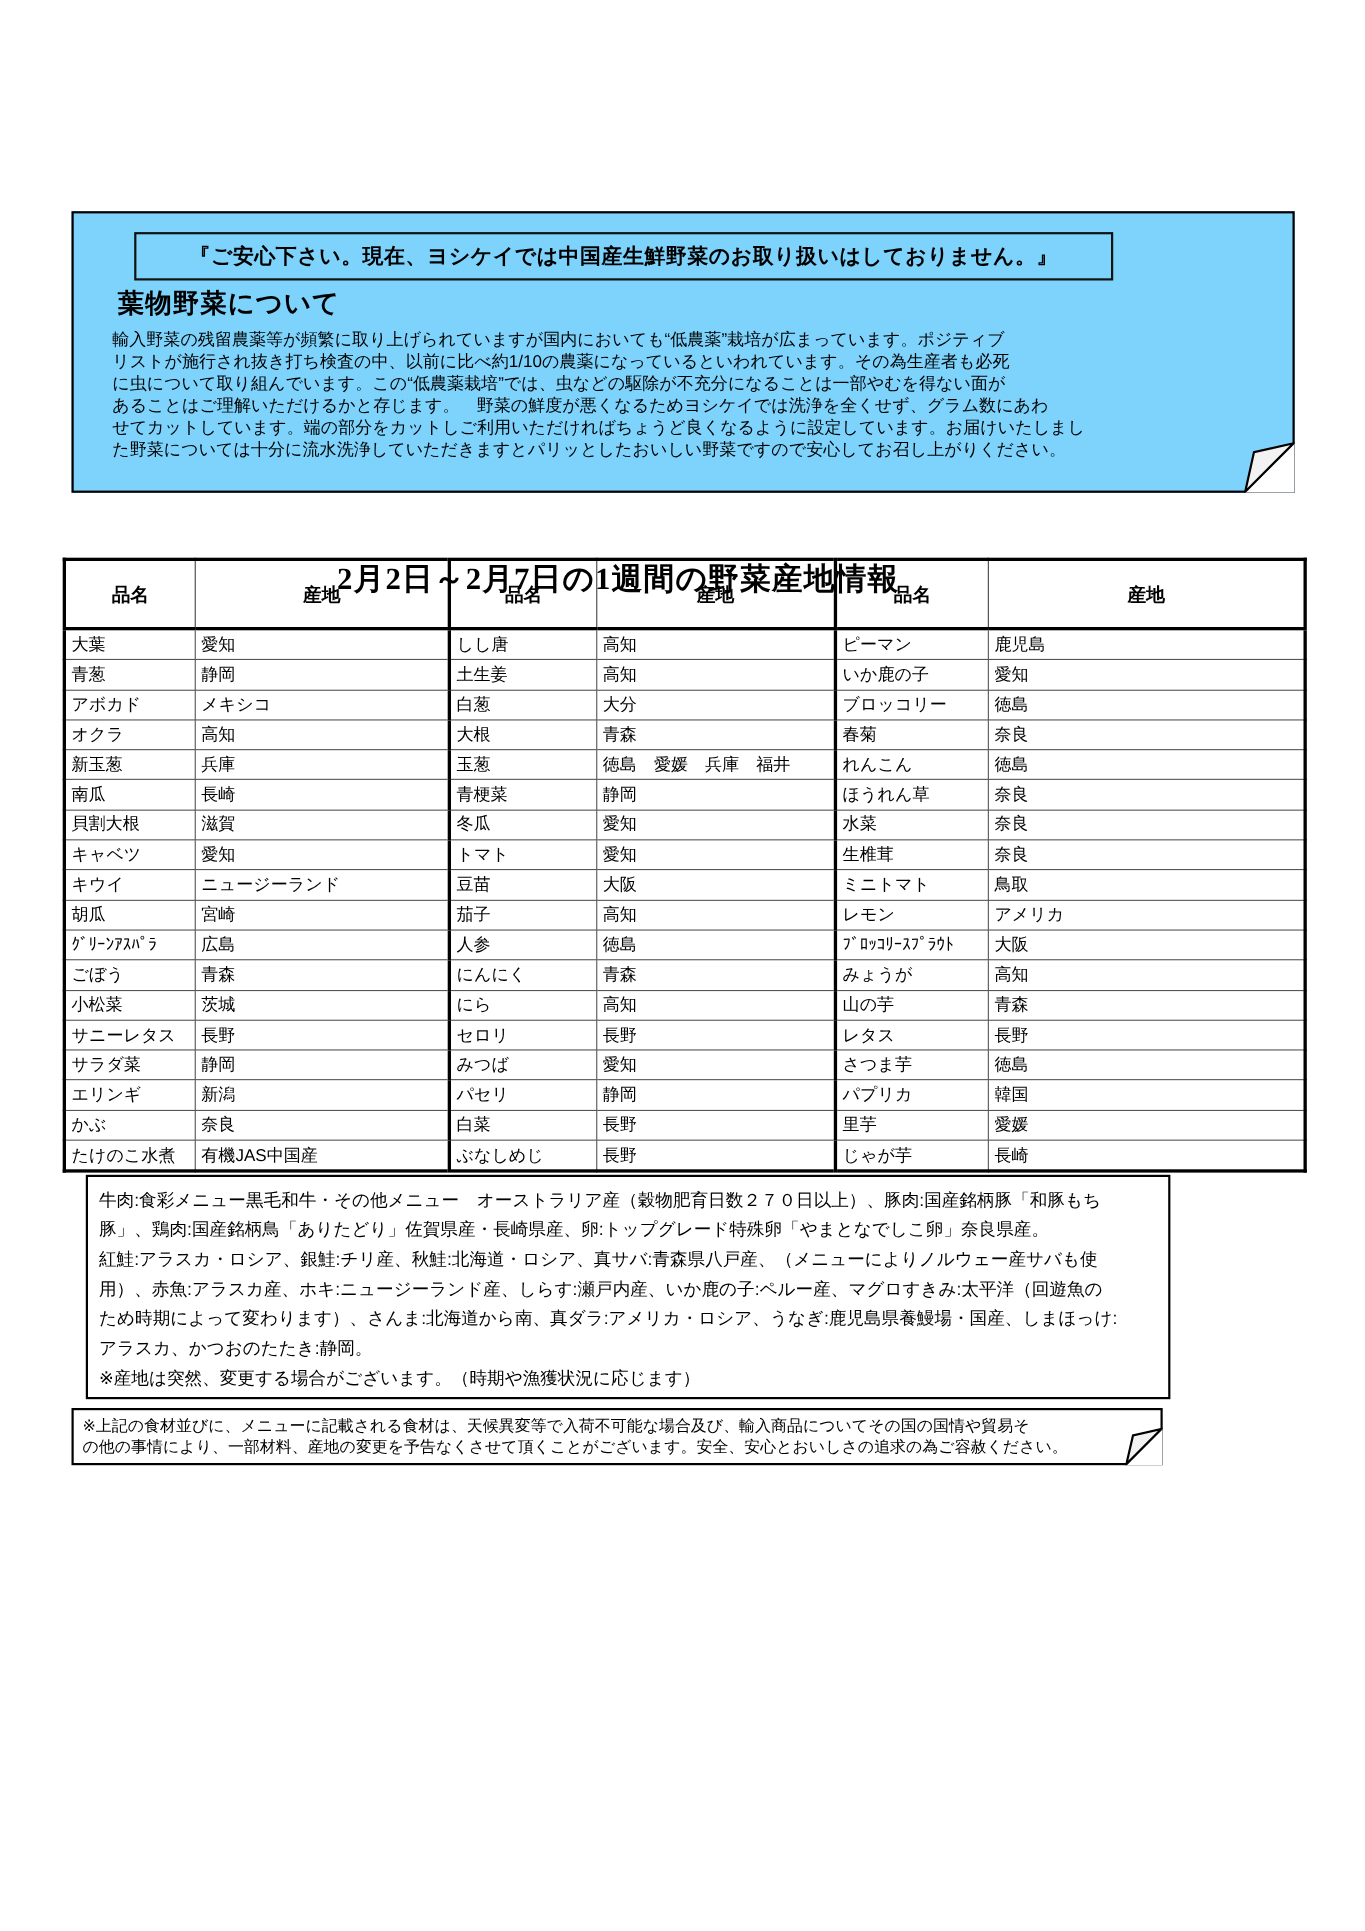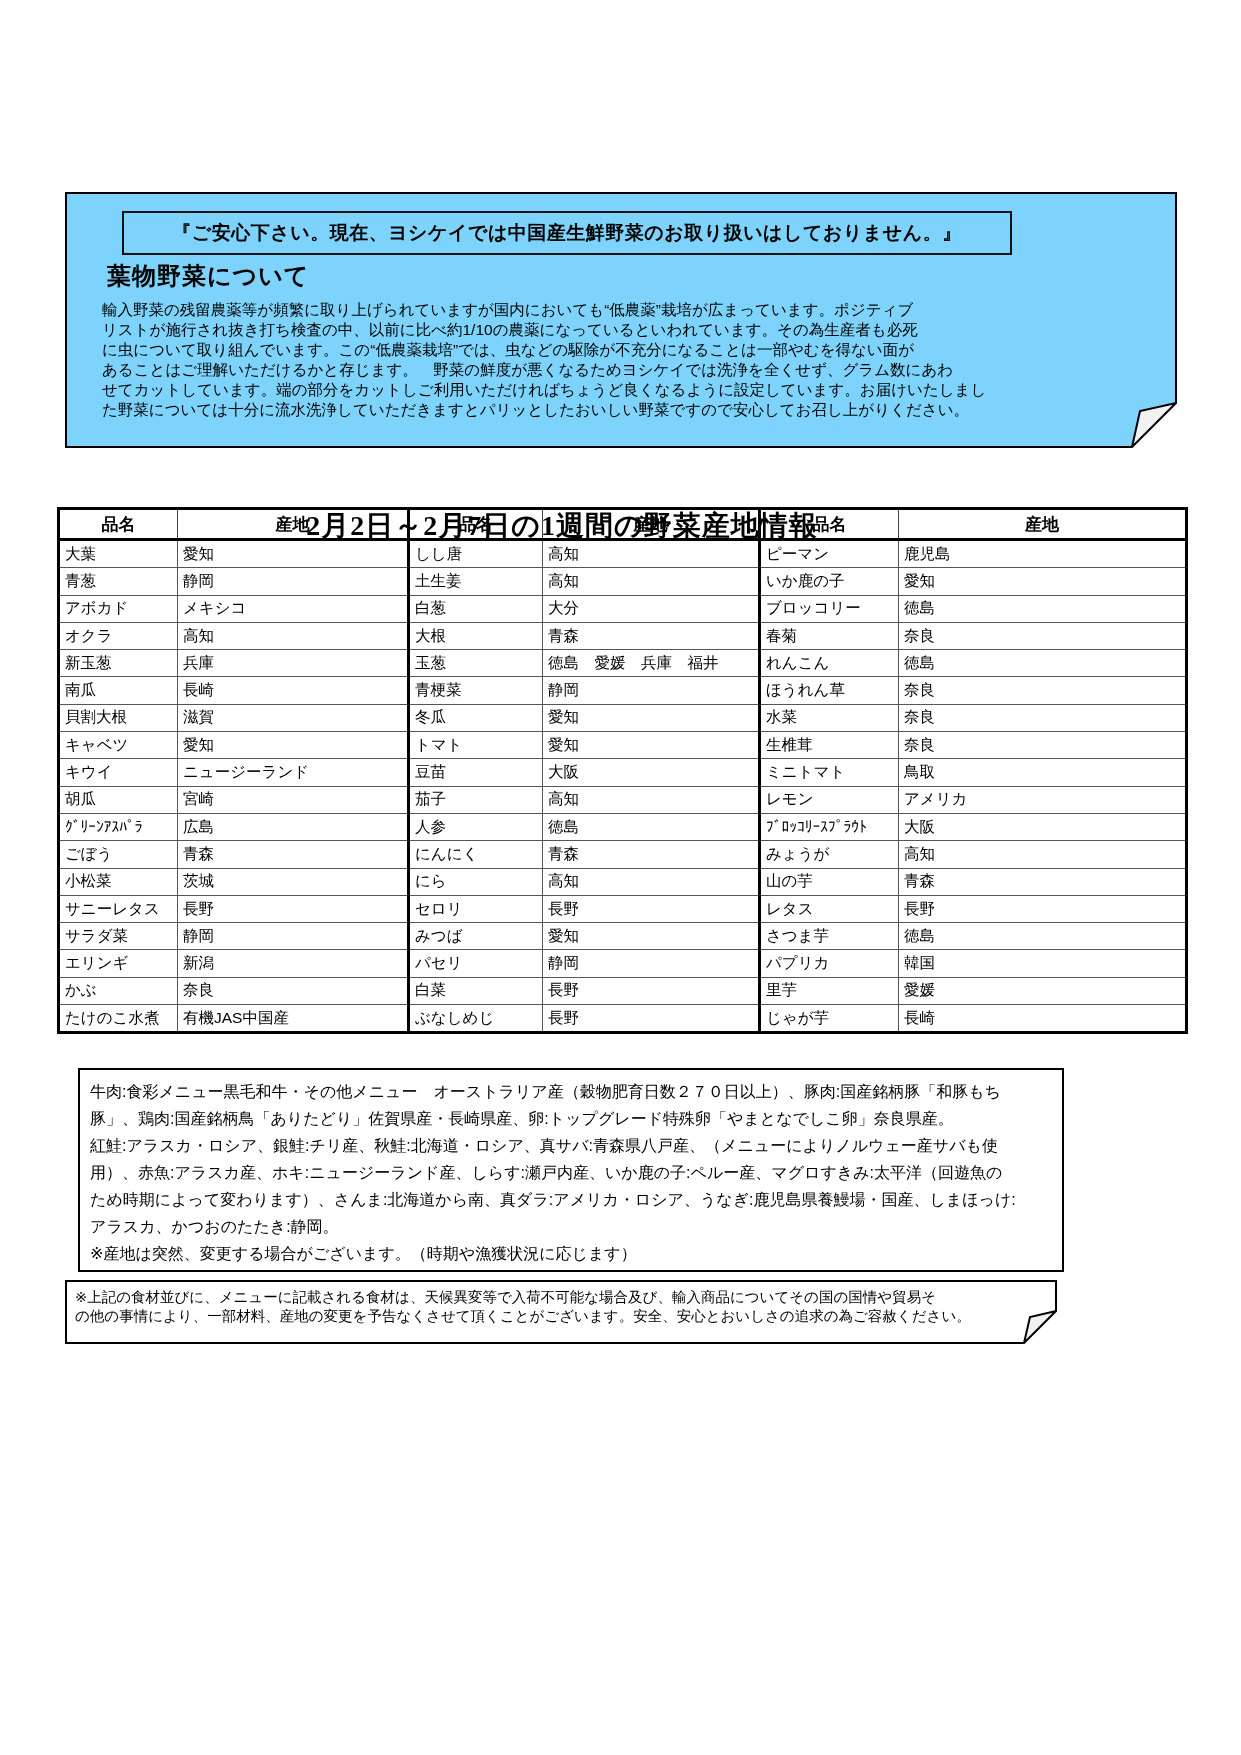--- a/index.html
+++ b/index.html
@@ -34,36 +34,36 @@
     font-size:28px;font-weight:bold;letter-spacing:1px;white-space:nowrap;margin-top:41px;
   }
   table.produce{
     position:absolute;left:57px;top:507px;width:1128px;
     border-collapse:collapse;table-layout:fixed;
     border:3px solid #000;
     font-size:15.5px;
   }
   table.produce th{
     border:1px solid #444;border-bottom:3px solid #000;
-    font-size:17px;font-weight:bold;text-align:center;height:28px;padding:0;
+    font-size:17px;font-weight:bold;text-align:center;height:28px;padding:16px;
   }
   table.produce td{
     border:1px solid #555;height:26.3px;padding:0 2px 0 5px;
     overflow:hidden;white-space:nowrap;vertical-align:middle;
   }
   table.produce .grp{border-left:3px solid #000;}
   
   .meat-box{
     left:78px;top:1068px;width:986px;height:204px;
     border:2px solid #000;padding:8px 12px 0 10px;box-sizing:border-box;
     font-size:16px;line-height:27px;
   }
   .meat-box div{white-space:nowrap;}
   .disclaimer-box{
-    left:65px;top:1280px;width:992px;height:64px;
+    left:65px;top:1280px;width:992px;height:52px;
     border:2px solid #000;padding:6px 0 0 8px;box-sizing:border-box;
     font-size:14.5px;line-height:19px;
   }
   .disclaimer-box div{white-space:nowrap;}
 </style>
 </head>
 <body>
 
 <div class="abs top-box">
   <div class="abs headline-box">

